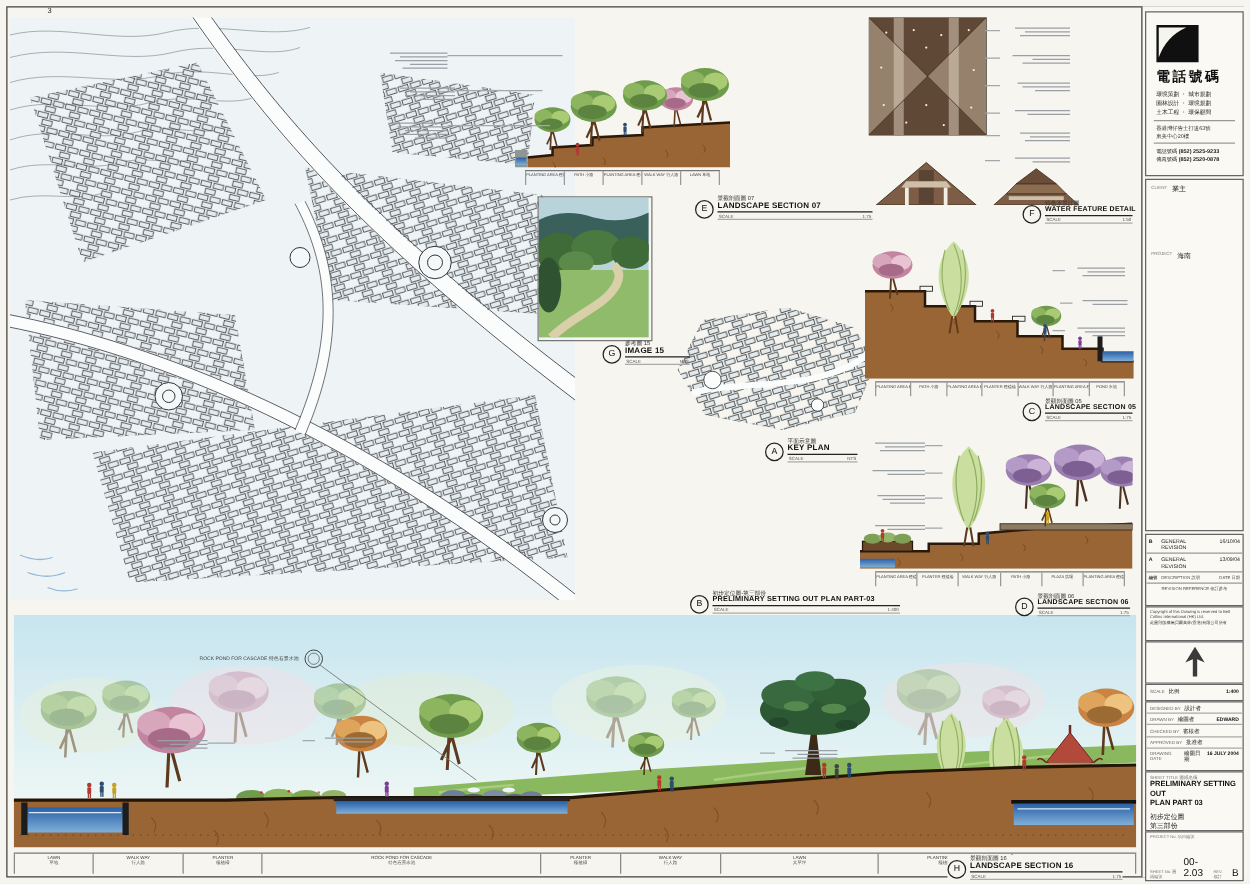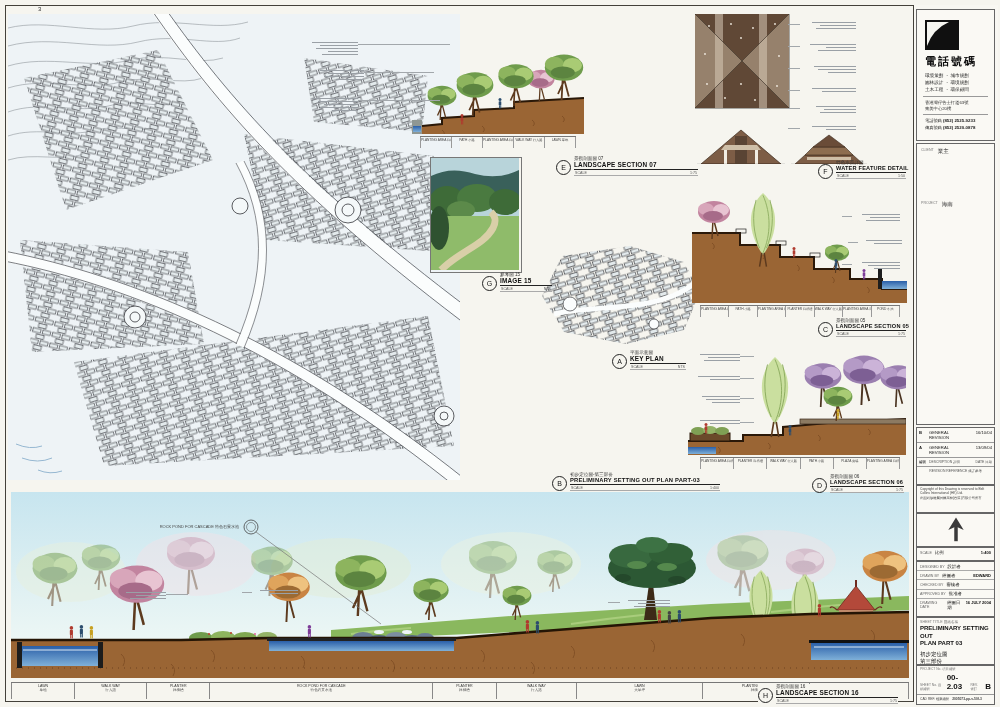--- a/index.html
+++ b/index.html
@@ -49,21 +49,21 @@
   .rhead{font-size:3.4px;color:#555;}
   .rfoot{font-size:3.4px;color:#555;text-align:center;padding-top:1.5px;}
   .cpy{font-size:3.3px;color:#444;padding:1px 3px 0 3px;line-height:4.2px;}
   .crow{display:flex;align-items:baseline;font-size:3.6px;color:#666;padding:1.6px 3px;border-bottom:.5px solid #aaa;gap:3px;}
   .crow:last-child{border-bottom:none;}
   .crow .cn2{font-size:4.4px;color:#222;}
   .crow b{margin-left:auto;font-size:4px;color:#111;white-space:nowrap;}
   .ttl-lab{font-size:3.6px;color:#777;padding:2px 3px 1px 3px;}
   .ttl-en{font-size:6px;font-weight:bold;color:#111;padding:0 3px;line-height:7.5px;}
   .ttl-cn{font-size:5.5px;color:#222;padding:0 3px;line-height:7px;margin-top:3px;}
-  .num-big{font-size:8px;font-weight:bold;color:#111;}
+  .num-big{font-size:8px;font-weight:normal;color:#111;margin-top:12px;}
   .numrow{display:flex;align-items:flex-end;padding:1px 3px;gap:4px;}
   .numrow .k{font-size:3.3px;color:#777;}
   .cadrow{border-top:.5px solid #999;margin-top:2px;padding:1.5px 3px;font-size:3.3px;color:#444;display:flex;gap:3px;}
   #northsvg{display:block;margin:2px auto;}
 </style>
 </head>
 <body>
 
 <div id="page">
 <div id="frame"></div>

